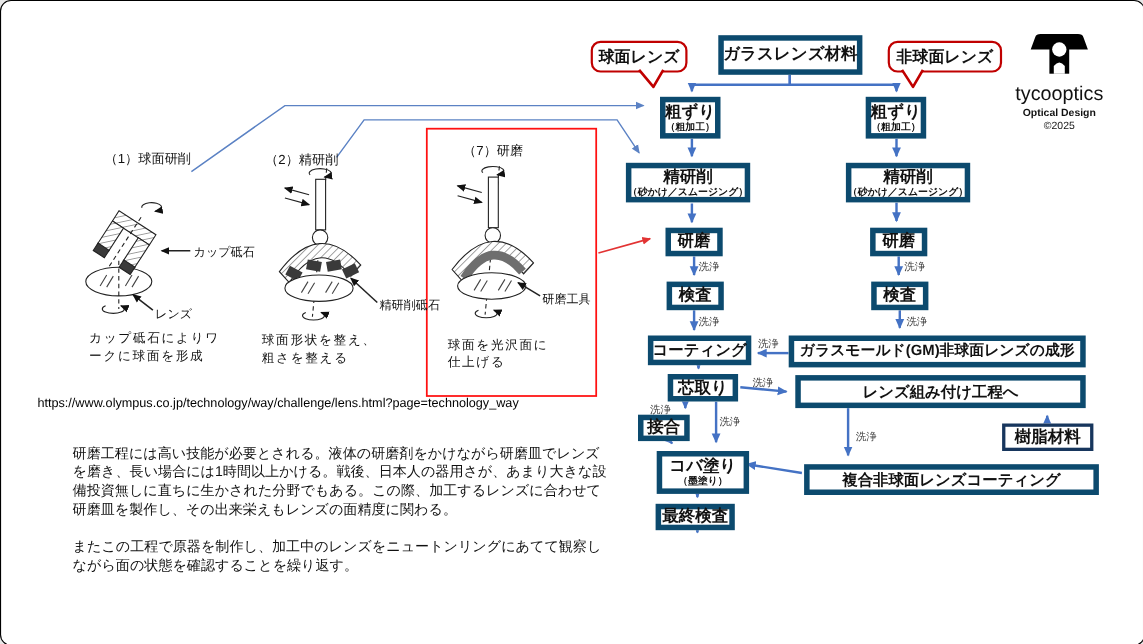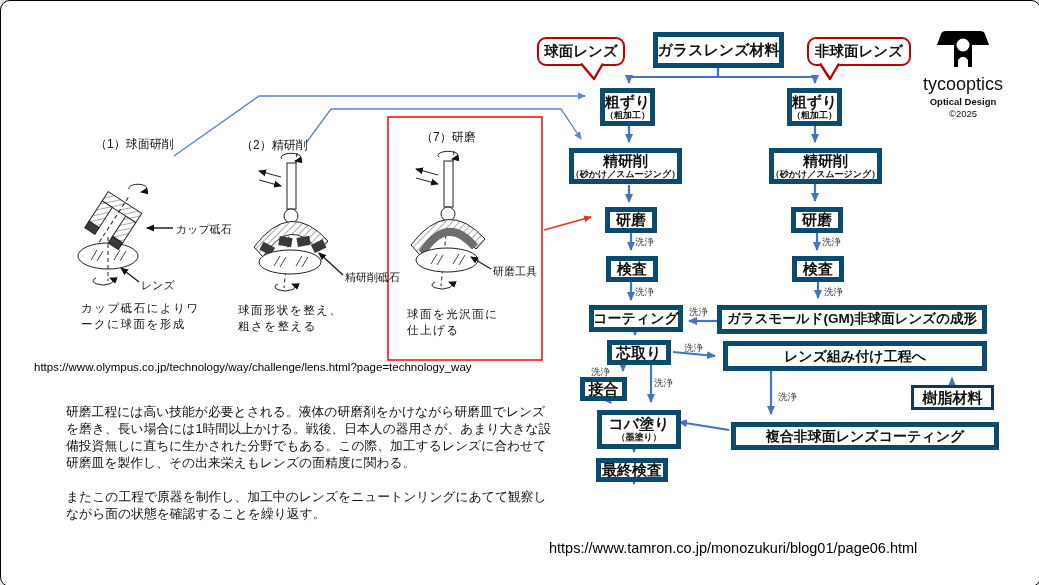--- a/index.html
+++ b/index.html
@@ -243,21 +243,20 @@
   <span class="dlabel" style="left:492px;top:263px;">研磨工具</span>
 
   <div class="dcap" style="left:80px;top:300px;">カップ砥石によりワ
 ークに球面を形成</div>
   <div class="dcap" style="left:237px;top:302px;">球面形状を整え、
 粗さを整える</div>
   <div class="dcap" style="left:406px;top:306px;">球面を光沢面に
 仕上げる</div>
 
   <span class="url" style="left:33px;top:360px;font-size:11.5px;">https://www.olympus.co.jp/technology/way/challenge/lens.html?page=technology_way</span>
-  <span class="url" style="left:548px;top:539px;font-size:14.5px;">https://www.tamron.co.jp/monozukuri/blog01/page06.html</span>
 
   <div class="paras">
     <p>研磨工程には高い技能が必要とされる。液体の研磨剤をかけながら研磨皿でレンズを磨き、長い場合には1時間以上かける。戦後、日本人の器用さが、あまり大きな設備投資無しに直ちに生かされた分野でもある。この際、加工するレンズに合わせて研磨皿を製作し、その出来栄えもレンズの面精度に関わる。</p>
     <p>またこの工程で原器を制作し、加工中のレンズをニュートンリングにあてて観察しながら面の状態を確認することを繰り返す。</p>
   </div>
 
   <div class="logo">
     <svg width="56" height="40" viewBox="0 0 56 40">
       <path d="M2,16 L6,5 Q7,2 11,2 L45,2 Q49,2 50,5 L54,16 Z" fill="#000"></path>
       <rect x="19" y="15" width="18" height="23" fill="#000"></rect>

